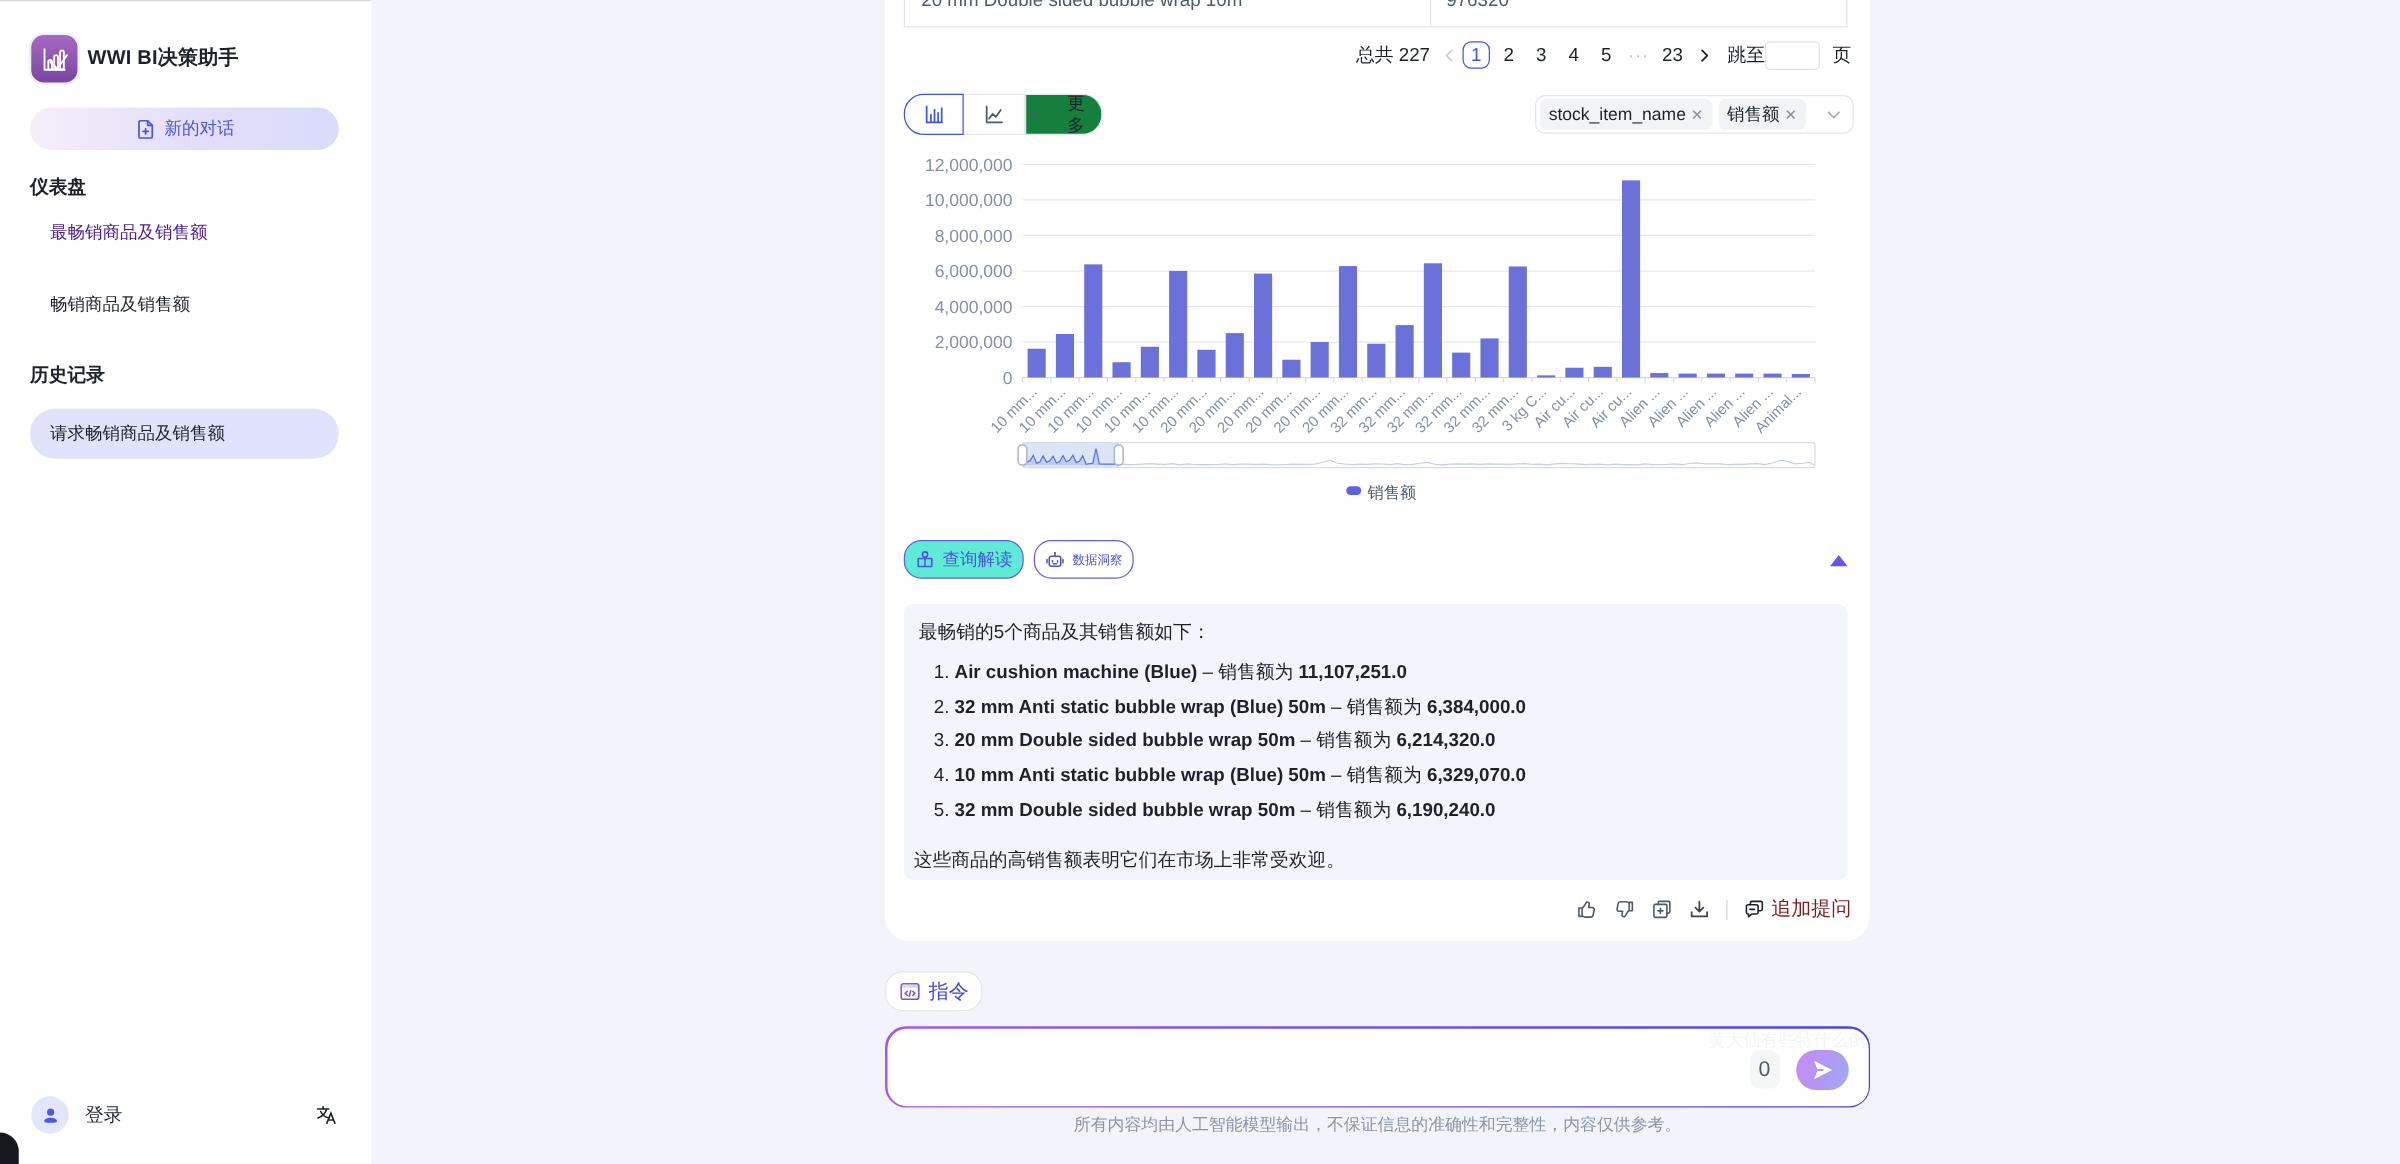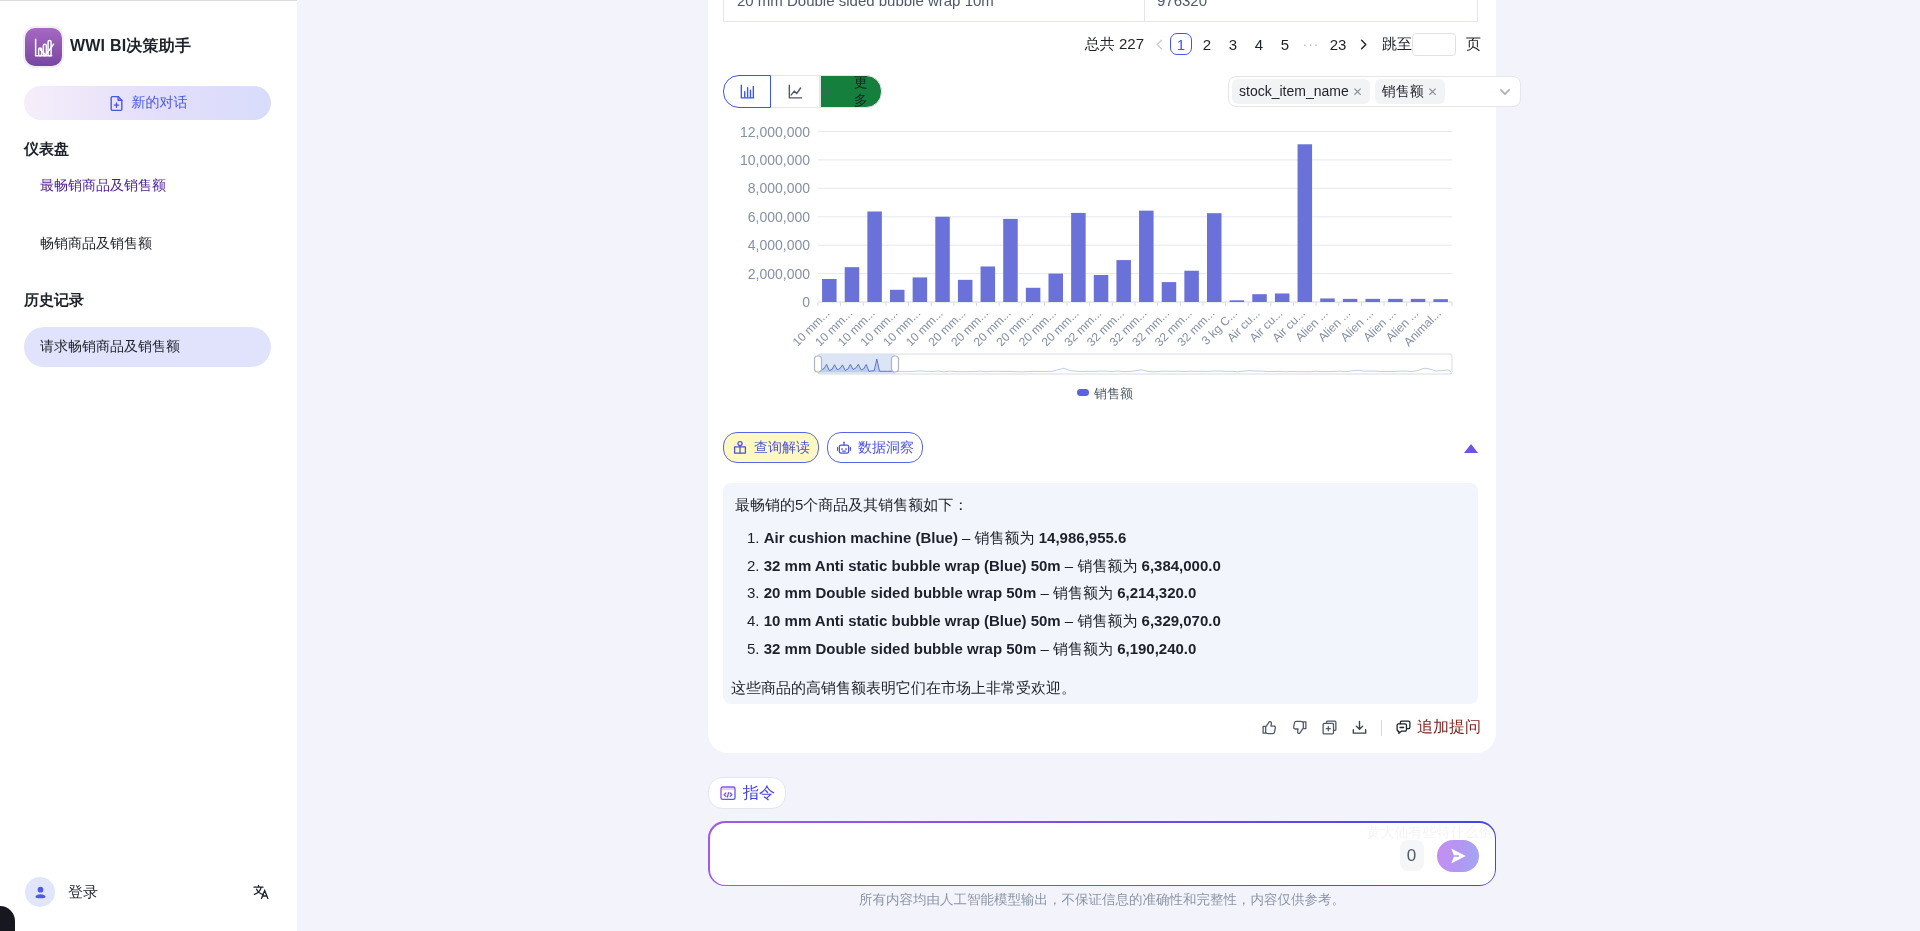--- a/index.html
+++ b/index.html
@@ -96,21 +96,21 @@
         </svg>
       </div>
     <div style="width:62px;border:1px solid #e5e6eb;border-left:1px solid #e5e6eb;border-radius:0 16px 16px 0;display:flex;align-items:center;justify-content:center;background:#15803d;gap:21px;">
         <svg width="12" height="12" viewBox="0 0 12 12" fill="none" stroke="#4e5969" stroke-width="1.4" stroke-linecap="round" stroke-linejoin="round">
           <path d="M2.5 4.2L6 7.8l3.5-3.6"></path>
         </svg>
         <span style="font-size:14px;color:#1d2129;">更多</span>
       </div>
   </div>
 
-  <div class="abs" style="left:520px;top:86px;width:293px;height:31px;border:1px solid #e5e6eb;border-radius:8px;background:#fff;display:flex;align-items:center;padding:0 8px 0 3px;">
+  <div class="abs" style="left:520px;top:86px;width:255px;height:31px;border:1px solid #e5e6eb;border-radius:8px;background:#fff;display:flex;align-items:center;padding:0 8px 0 3px;">
     <span style="background:#f2f3f5;border-radius:6px;height:25px;line-height:25px;padding:0 7px;font-size:14px;color:#1d2129;">stock_item_name <span style="color:#86909c;font-size:12px;">✕</span></span>
     <span style="background:#f2f3f5;border-radius:6px;height:25px;line-height:25px;padding:0 7px;font-size:14px;color:#1d2129;margin-left:5px;">销售额 <span style="color:#86909c;font-size:12px;">✕</span></span>
     <span style="margin-left:auto;display:flex;">
         <svg width="14" height="14" viewBox="0 0 12 12" fill="none" stroke="#a9b0bc" stroke-width="1.4" stroke-linecap="round" stroke-linejoin="round">
           <path d="M2.5 4.2L6 7.8l3.5-3.6"></path>
         </svg>
       </span>
   </div>
 
   <svg width="788" height="310" viewBox="0 0 788 310" style="position:absolute;left:0;top:125px;font-family:'Liberation Sans',sans-serif;">
@@ -218,47 +218,47 @@
 <rect x="110.0" y="239" width="77.0" height="20" fill="#d3def3" fill-opacity="0.8"></rect>
 <path d="M111.0,257.0 L113.3,254.7 L116.0,253.7 L118.6,249.3 L121.2,255.5 L123.9,254.6 L126.5,249.7 L129.2,254.7 L131.8,253.7 L134.5,249.9 L137.1,255.4 L139.8,254.2 L142.4,249.4 L145.0,254.4 L147.7,253.2 L150.3,249.3 L153.0,254.9 L155.6,254.0 L158.2,249.5 L160.9,256.4 L163.5,255.9 L166.2,255.8 L168.8,244.0 L171.5,256.2 L174.1,256.3 L176.8,256.3 L179.4,256.3 L182.0,256.3 L184.7,256.3 L186.0,257.0 L186.0,257.0 Z" fill="#aabfe4" fill-opacity="0.55" stroke="none"></path>
 <path d="M111.0,257.0 L113.3,254.7 L116.0,253.7 L118.6,249.3 L121.2,255.5 L123.9,254.6 L126.5,249.7 L129.2,254.7 L131.8,253.7 L134.5,249.9 L137.1,255.4 L139.8,254.2 L142.4,249.4 L145.0,254.4 L147.7,253.2 L150.3,249.3 L153.0,254.9 L155.6,254.0 L158.2,249.5 L160.9,256.4 L163.5,255.9 L166.2,255.8 L168.8,244.0 L171.5,256.2 L174.1,256.3 L176.8,256.3 L179.4,256.3 L182.0,256.3 L184.7,256.3 L186.0,257.0" fill="none" stroke="#5b74d8" stroke-width="1"></path>
 <rect x="106.5" y="241" width="7" height="16" rx="3" fill="#fff" stroke="#aeb6c6" stroke-width="1.2"></rect>
 <rect x="183.5" y="241" width="7" height="16" rx="3" fill="#fff" stroke="#aeb6c6" stroke-width="1.2"></rect>
 <rect x="369.0" y="274" width="12" height="7" rx="3.5" fill="#5c60e2"></rect>
 <text x="386.0" y="283" font-size="13" fill="#4e5969">销售额</text>
 </svg>
 
   <div class="abs" style="left:15px;top:442px;height:31px;display:flex;gap:8px;">
-    <div style="border:1px solid #5a64e8;background:#fef9c3;border-radius:14px;display:flex;align-items:center;padding:0 8px;gap:6px;">
+    <div style="border:1px solid #5a64e8;background:#5eead4;border-radius:14px;display:flex;align-items:center;padding:0 8px;gap:6px;">
         <svg width="16" height="16" viewBox="0 0 16 16" fill="none" stroke="#4d51e0" stroke-width="1.25" stroke-linecap="round" stroke-linejoin="round">
           <circle cx="8" cy="3.6" r="2.1"></circle>
           <path d="M2.6 6.8h10.8v6.4H2.6z" rx="1"></path>
           <path d="M8 6.8v6.4"></path>
           <path d="M2.6 8.9h10.8" opacity="0"></path>
         </svg>
         <span style="font-size:14px;color:#4d51e0;font-weight:500;">查询解读</span>
       </div>
     <div style="border:1px solid #5a64e8;background:#fff;border-radius:14px;display:flex;align-items:center;padding:0 8px;gap:6px;">
         <svg width="16" height="16" viewBox="0 0 16 16" fill="none" stroke="#4d51e0" stroke-width="1.25" stroke-linecap="round" stroke-linejoin="round">
           <rect x="3.4" y="5" width="9.2" height="8" rx="1.6"></rect>
           <path d="M8 2.6V5M8 2.6h0"></path>
           <circle cx="8" cy="2.3" r="0.8" fill="#4d51e0" stroke="none"></circle>
           <path d="M1.6 7.6v2.6M14.4 7.6v2.6"></path>
           <path d="M6 8.6v1M10 8.6v1"></path>
           <path d="M6.7 11h2.6"></path>
         </svg>
-        <span style="font-size:14px;color:#4d51e0;font-weight:500;">数据洞察</span>
+        <span style="font-size:10px;color:#4d51e0;font-weight:500;">数据洞察</span>
       </div>
   </div>
   <div class="abs" style="left:756px;top:454px;width:0;height:0;border-left:7px solid transparent;border-right:7px solid transparent;border-bottom:9px solid #6f52ea;"></div>
 
   <div class="abs" style="left:15px;top:493px;width:755px;height:221px;background:#f3f5fc;border-radius:8px;color:#1d2129;font-size:15px;">
     <div class="abs" style="left:12px;top:13px;">最畅销的5个商品及其销售额如下：</div>
     <div class="abs" style="left:24px;top:41px;line-height:27.7px;">
-      <div>1.&nbsp;<b>Air cushion machine (Blue)</b> – 销售额为 <b>14,986,955.6</b></div>
+      <div>1.&nbsp;<b>Air cushion machine (Blue)</b> – 销售额为 <b>11,107,251.0</b></div>
       <div>2.&nbsp;<b>32 mm Anti static bubble wrap (Blue) 50m</b> – 销售额为 <b>6,384,000.0</b></div>
       <div>3.&nbsp;<b>20 mm Double sided bubble wrap 50m</b> – 销售额为 <b>6,214,320.0</b></div>
       <div>4.&nbsp;<b>10 mm Anti static bubble wrap (Blue) 50m</b> – 销售额为 <b>6,329,070.0</b></div>
       <div>5.&nbsp;<b>32 mm Double sided bubble wrap 50m</b> – 销售额为 <b>6,190,240.0</b></div>
     </div>
     <div class="abs" style="left:8px;top:196px;">这些商品的高销售额表明它们在市场上非常受欢迎。</div>
   </div>
 
   <div class="abs" style="left:0;top:727px;width:773px;display:flex;justify-content:flex-end;align-items:center;gap:13px;">
     <svg width="17" height="17" viewBox="0 0 16 16" fill="none" stroke="#4e5969" stroke-width="1.2" stroke-linejoin="round">

